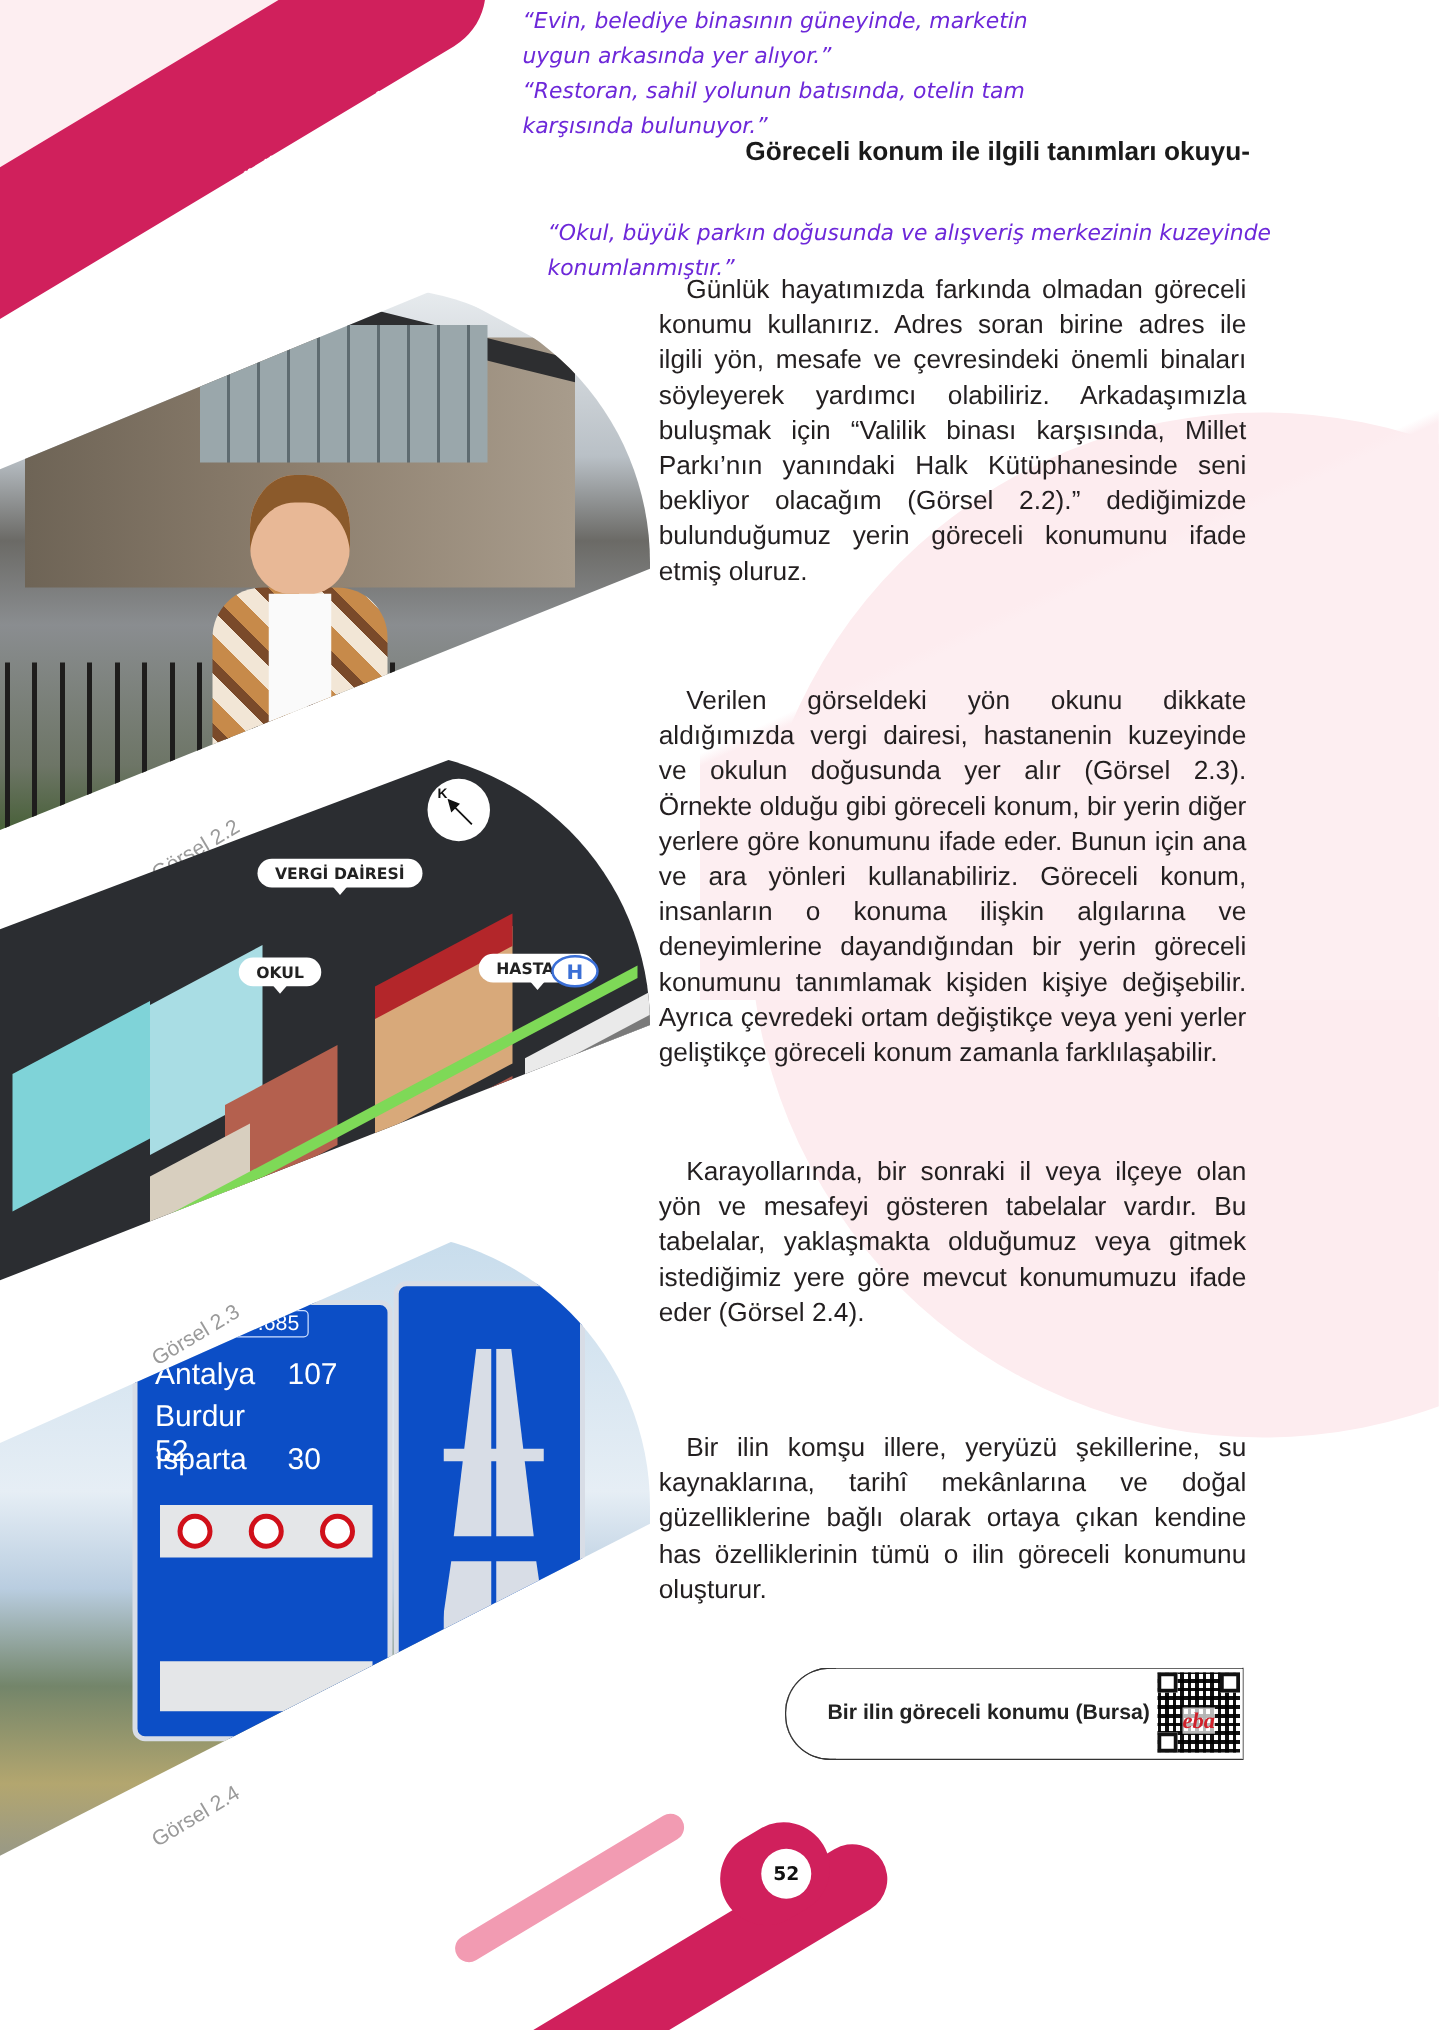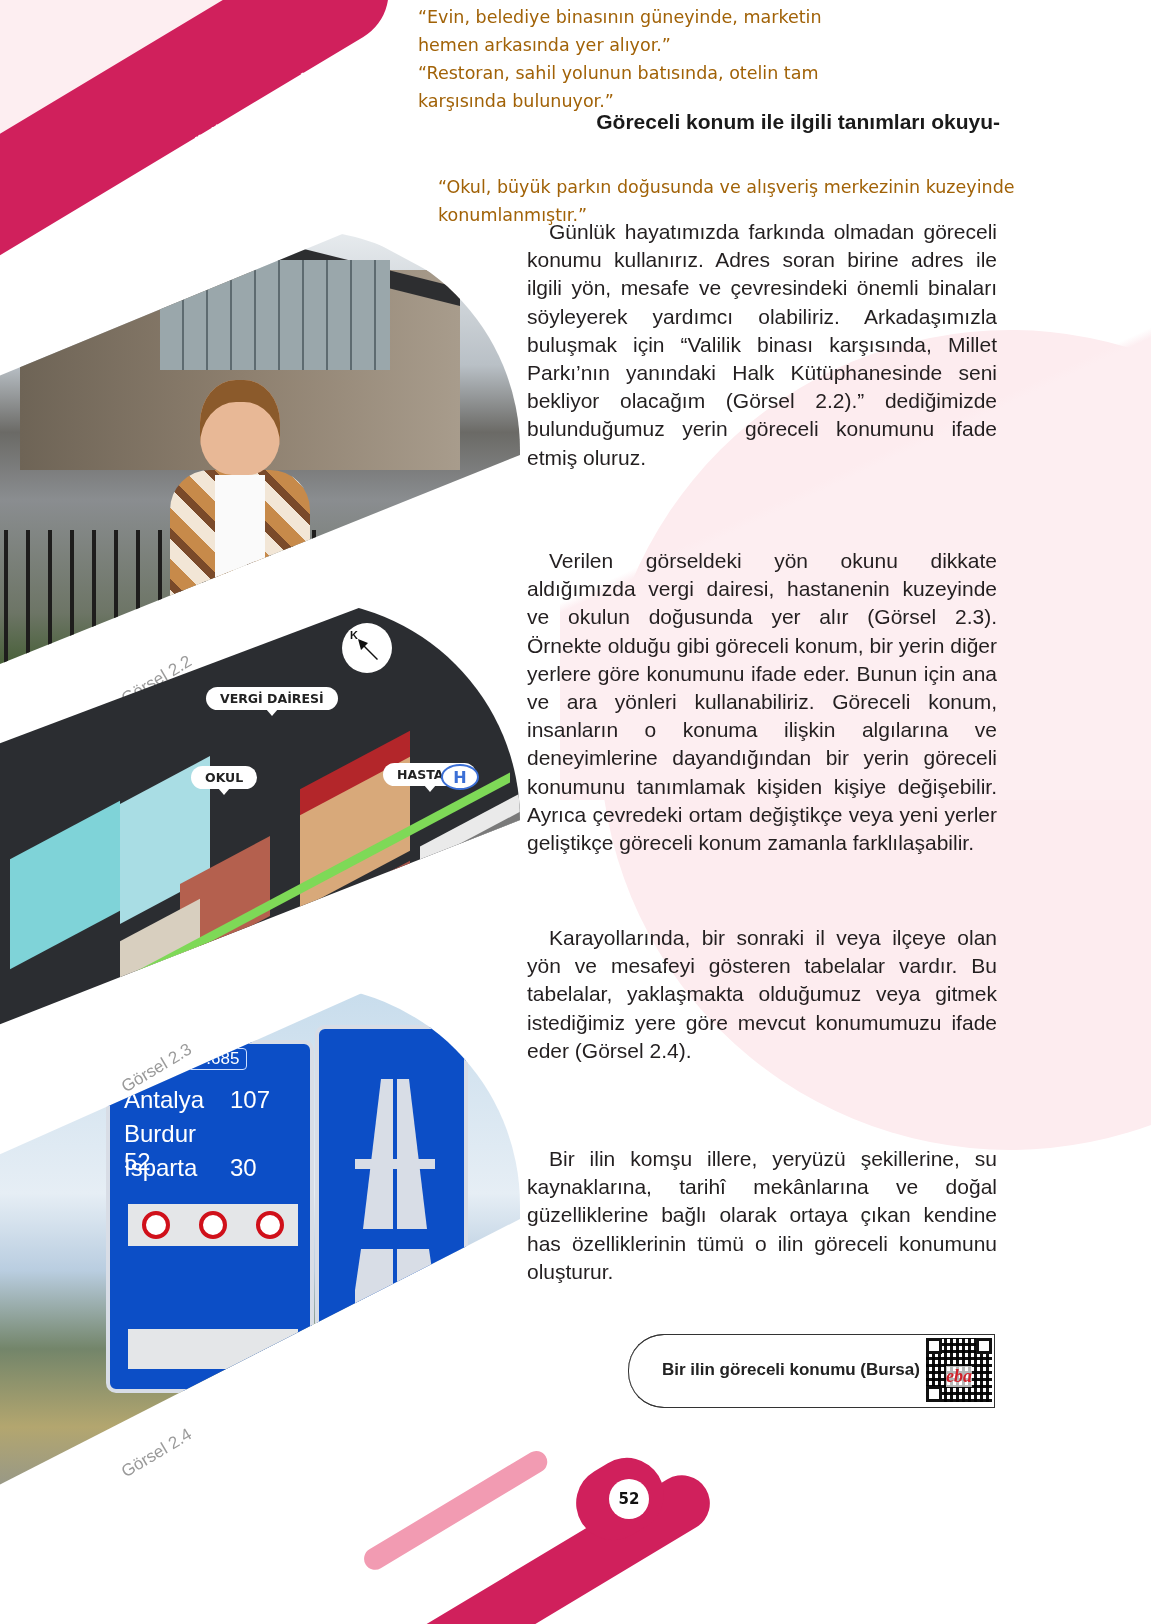--- a/index.html
+++ b/index.html
@@ -43,21 +43,21 @@
   .sign-row { position:absolute; left:14px; color:#fff; font-size:24px; display:flex; width:170px; }
   .sign-row .c { width:106px; }
   .sign-bar { position:absolute; left:18px; top:160px; width:170px; height:42px; background:#e4e6e8; display:flex; justify-content:space-around; align-items:center; }
   .no-sign { width:28px; height:28px; border-radius:50%; border:4px solid #d0101a; background:#fff; box-sizing:border-box; }
   .sign-blank { position:absolute; left:18px; top:285px; width:170px; height:40px; background:#e4e6e8; }
   .motorway { position:absolute; left:36px; top:50px; width:80px; height:280px; }
 
   .caption { position:absolute; color:#9a9a9a; font-size:17px; transform:rotate(-31deg); transform-origin:0 0; }
 
   
-  .red { position:absolute; color:#a16207; font-family:"DejaVu Sans", sans-serif; font-size:17.5px; line-height:28px; }
+  .red { position:absolute; color:#6d28d9; font-family:"DejaVu Sans", sans-serif; font-size:17.5px; line-height:28px;font-style:italic; }
   .heading { position:absolute; left:530px; top:108px; width:470px; font-weight:bold; font-size:21px; line-height:28px; color:#1a1a1a; text-align:right; }
   .para { position:absolute; left:527px; width:470px; font-size:21px; line-height:28.2px; color:#231f20; text-align:justify; }
   .para p { margin:0; text-indent:22px; }
 
   .qr-box { position:absolute; left:628px; top:1334px; width:366px; height:72px; border:1.3px solid #333; border-left:none; border-radius:36px 0 0 36px; }
   .qr-box::before { content:""; position:absolute; left:0; top:-1px; bottom:-1px; width:40px; border-left:1.3px solid #333; border-top:1.3px solid #333; border-bottom:1.3px solid #333; border-radius:36px 0 0 36px; }
   .qr-label { position:absolute; left:34px; top:25px; font-size:17px; color:#222;font-weight:bold; }
   .qr { position:absolute; right:2px; top:3px; width:66px; height:64px; background:
       repeating-linear-gradient(90deg,#111 0 3px,#fff 3px 6px),
       repeating-linear-gradient(0deg,#111 0 3px,#fff 3px 7px); background-blend-mode:multiply; }
@@ -78,21 +78,21 @@
 <div class="ribbon"></div>
 <div class="ribbon-text">ÖĞRENELİM</div>
 <svg class="book-icon" viewBox="0 0 60 56">
   <path d="M2 6 Q14 2 28 8 L28 48 Q14 42 2 46 Z" fill="#fff"></path>
   <path d="M32 8 Q46 2 56 6 L56 46 Q46 42 32 48 Z" fill="#fff"></path>
   <path d="M30 52 Q44 44 58 50 L58 10" stroke="#fff" stroke-width="3" fill="none"></path>
 </svg>
 
 <div class="red" style="left:418px;top:3px;">
   <div>“Evin, belediye binasının güneyinde, marketin</div>
-  <div>hemen arkasında yer alıyor.”</div>
+  <div>uygun arkasında yer alıyor.”</div>
 </div>
 <div class="red" style="left:418px;top:59px;">
   <div>“Restoran, sahil yolunun batısında, otelin tam</div>
   <div>karşısında bulunuyor.”</div>
 </div>
 <div class="red" style="left:438px;top:173px;">
   <div>“Okul, büyük parkın doğusunda ve alışveriş merkezinin kuzeyinde</div>
   <div>konumlanmıştır.”</div>
 </div>
 

